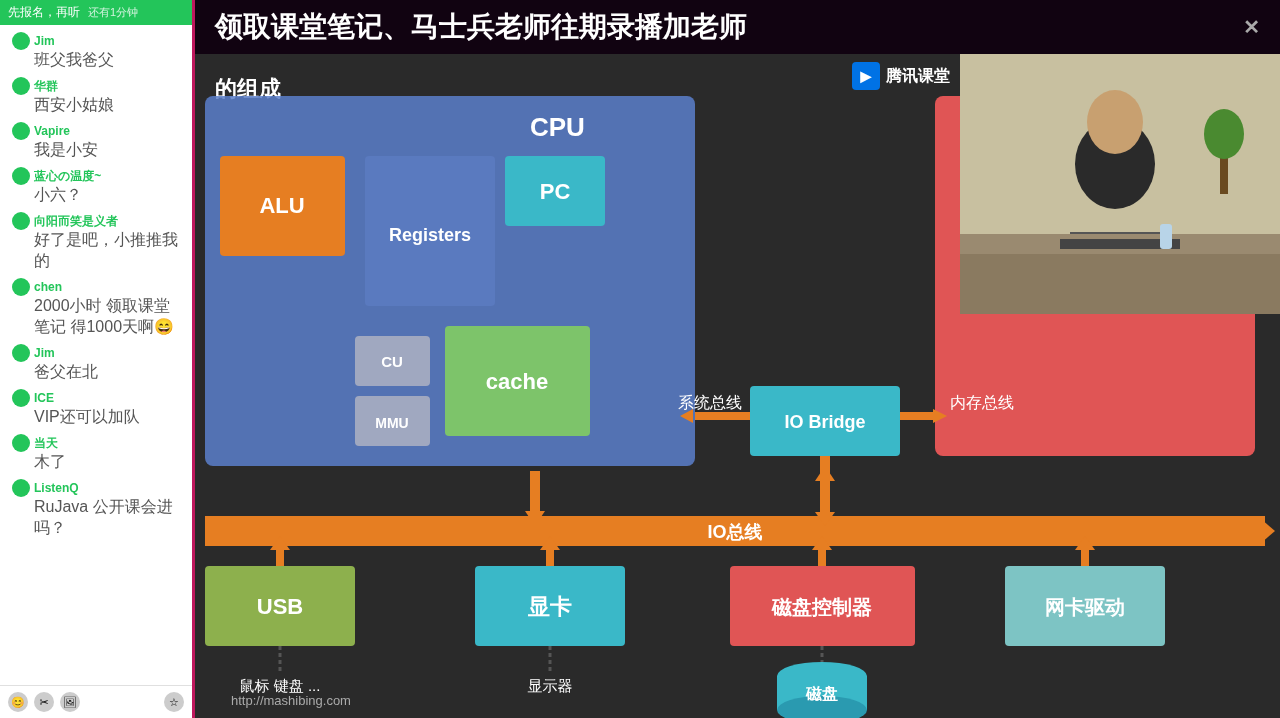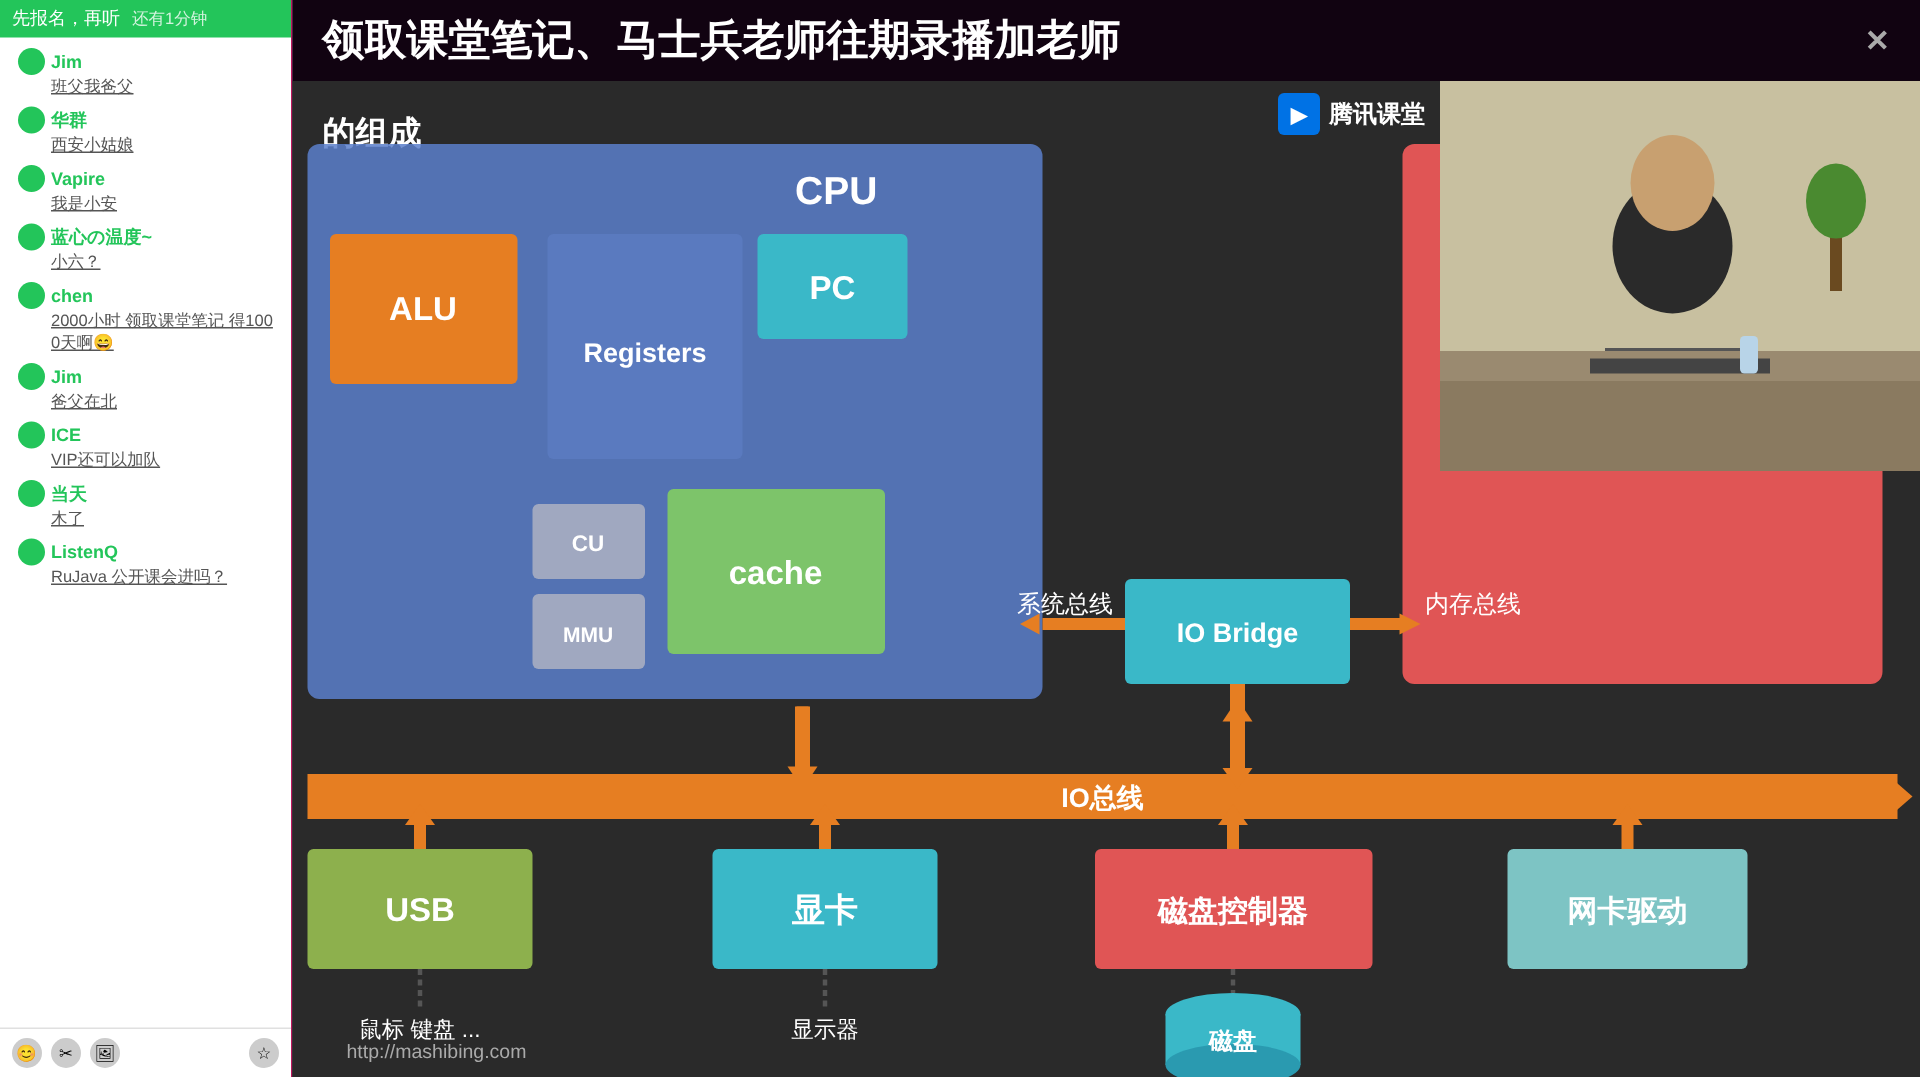--- a/index.html
+++ b/index.html
@@ -12,21 +12,21 @@
       display: flex;
     }
 
     
     #sidebar {
       width: 195px;
       height: 718px;
       background: #fff;
       display: flex;
       flex-direction: column;
-      border-right: 1px solid #be185d;
+      border-right: 3px solid #be185d;
       flex-shrink: 0;
     }
 
     .sidebar-header {
       background: #23c55a;
       color: #fff;
       font-size: 12px;
       padding: 4px 8px;
       display: flex;
       align-items: center;
@@ -56,24 +56,23 @@
       width: 18px;
       height: 18px;
       background: #23c55a;
       border-radius: 50%;
       display: inline-block;
       flex-shrink: 0;
     }
 
     .chat-item .message {
       color: #555;
-      font-size: 11px;
+      font-size: 16px;
       padding-left: 22px;
       word-break: break-all;
-      text-decoration: underline;
     }
 
     .sidebar-footer {
       border-top: 1px solid #e0e0e0;
       padding: 6px 8px;
       display: flex;
       align-items: center;
       gap: 6px;
     }
 
@@ -245,20 +244,27 @@
       <div class="chat-item">
       <div class="username">
         <span class="avatar"></span>
         <span>蓝心の温度~</span>
       </div>
       <div class="message">小六？</div>
     </div>
       <div class="chat-item">
       <div class="username">
         <span class="avatar"></span>
+        <span>向阳而笑是义者</span>
+      </div>
+      <div class="message">好了是吧，小推推我的</div>
+    </div>
+      <div class="chat-item">
+      <div class="username">
+        <span class="avatar"></span>
         <span>chen</span>
       </div>
       <div class="message">2000小时 领取课堂笔记 得1000天啊😄</div>
     </div>
       <div class="chat-item">
       <div class="username">
         <span class="avatar"></span>
         <span>Jim</span>
       </div>
       <div class="message">爸父在北</div>

